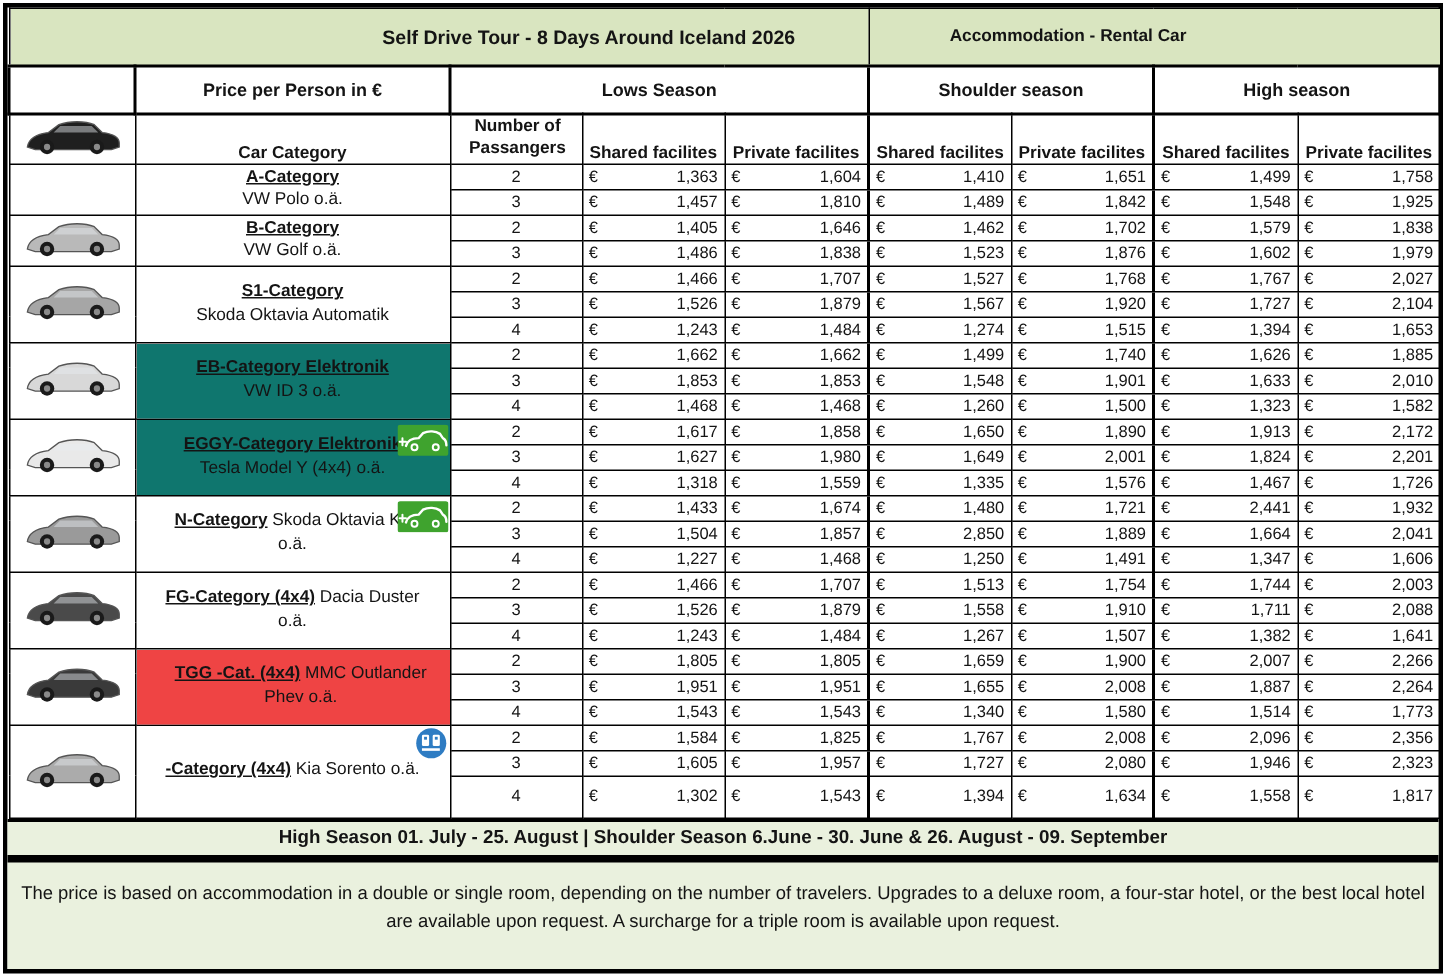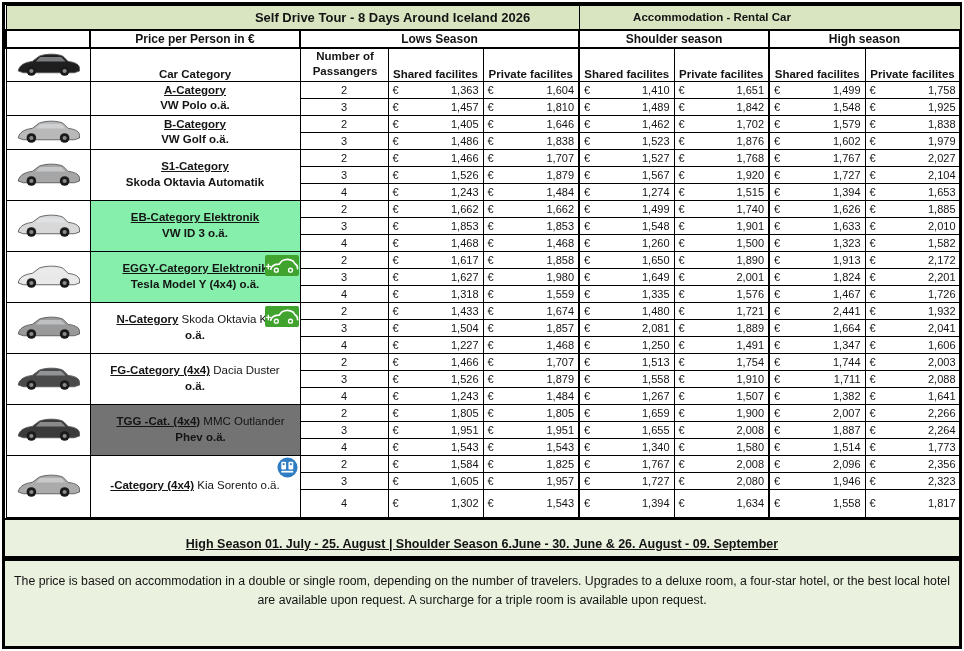--- a/index.html
+++ b/index.html
@@ -2,49 +2,49 @@
 <html><head>
 <meta charset="utf-8">
 <style>
   html,body{margin:0;padding:0;background:#fff;}
   body{width:964px;height:651px;font-family:"Liberation Sans",sans-serif;color:#141414;position:relative;}
   .frame{position:absolute;left:0;top:0;right:0;bottom:0;margin:2px;border:3px solid #000;background:#fff;
          display:flex;flex-direction:column;box-sizing:border-box;}
   table{border-collapse:collapse;table-layout:fixed;width:100%;}
   td,th{border:1px solid #000;padding:0;font-size:11px;overflow:hidden;box-sizing:border-box;}
   
-  .title-row td{background:#d9e5c0;height:24px;font-weight:bold;vertical-align:middle;border-bottom:2px solid #000;}
+  .title-row td{background:#d9e5c0;height:38px;font-weight:bold;vertical-align:middle;border-bottom:2px solid #000;}
   .title-cell{font-size:13px;text-align:center;padding-left:200px;}
   .subtitle-cell{font-size:11.5px;text-align:center;padding-right:150px;padding-left:35px;}
-  .season-row td{height:18px;font-weight:bold;text-align:center;font-size:12px;border-width:2px;}
+  .season-row td{height:32px;font-weight:bold;text-align:center;font-size:12px;border-width:2px;}
   .colhead-row th{height:28px;vertical-align:bottom;font-weight:bold;font-size:11.5px;text-align:center;padding-bottom:1px;}
   .pax-head{text-align:left;padding-left:2px;line-height:1.35;}
   .grp{border-left:2px solid #000;}
   
   tbody td{height:17px;}
   tr.tall td{height:28px;}
   .pax-cell{text-align:center;vertical-align:middle;}
   .price-cell{vertical-align:middle;}
   .pc{display:flex;justify-content:space-between;padding:0 4px;}
   .cat-cell{text-align:center;vertical-align:middle;position:relative;line-height:1.35;font-size:11.5px;}
   .cat-line1 b{font-weight:bold;text-decoration:underline;}
   .cat-line1 .reg{font-weight:normal;}
-  .cat-line2{font-weight:bold;}
-  .bg-green{background:#86efac;}
-  .bg-blue{background:#737373;padding-left:11px;}
+  .cat-line2{font-weight:normal;}
+  .bg-green{background:#0f766e;}
+  .bg-blue{background:#ef4444;padding-left:11px;}
   .car-cell{vertical-align:middle;text-align:center;}
   .car-wrap{display:inline-block;line-height:0;}
   .car-wrap svg{width:70px;height:28px;}
   .ev-icon{position:absolute;right:1px;top:3px;line-height:0;}
   .ev-icon svg{width:34px;height:21px;}
   .badge-icon{position:absolute;right:2px;top:1px;line-height:0;}
   .badge-icon svg{width:21px;height:21px;}
   
   .season-box{border-top:2px solid #000;background:#eaf1de;text-align:center;font-weight:bold;font-size:12.5px;}
-  .season-box .line{padding:17px 0 5px 0;text-decoration:underline;}
+  .season-box .line{padding:3px 0 5px 0;}
   .notes-box{border-top:5px solid #000;background:#eaf1de;text-align:center;font-size:12.3px;
              padding:11px 8px 4px 8px;line-height:1.55;flex:1;}
 </style>
 </head>
 <body>
 
 <div class="frame">
   <table>
     <colgroup>
       <col style="width:84px">
@@ -724,21 +724,21 @@
           </td>
           <td class="price-cell">
             <div class="pc">
               <span class="euro">€</span>
               <span class="val">1,857</span>
             </div>
           </td>
           <td class="price-cell grp">
             <div class="pc">
               <span class="euro">€</span>
-              <span class="val">2,081</span>
+              <span class="val">2,850</span>
             </div>
           </td>
           <td class="price-cell">
             <div class="pc">
               <span class="euro">€</span>
               <span class="val">1,889</span>
             </div>
           </td>
           <td class="price-cell grp">
             <div class="pc">

